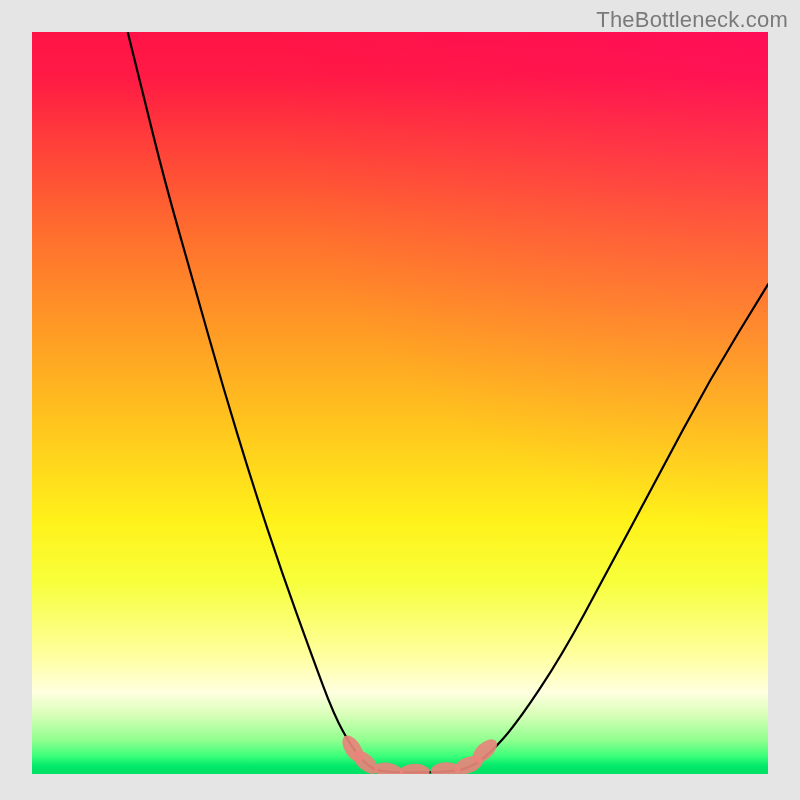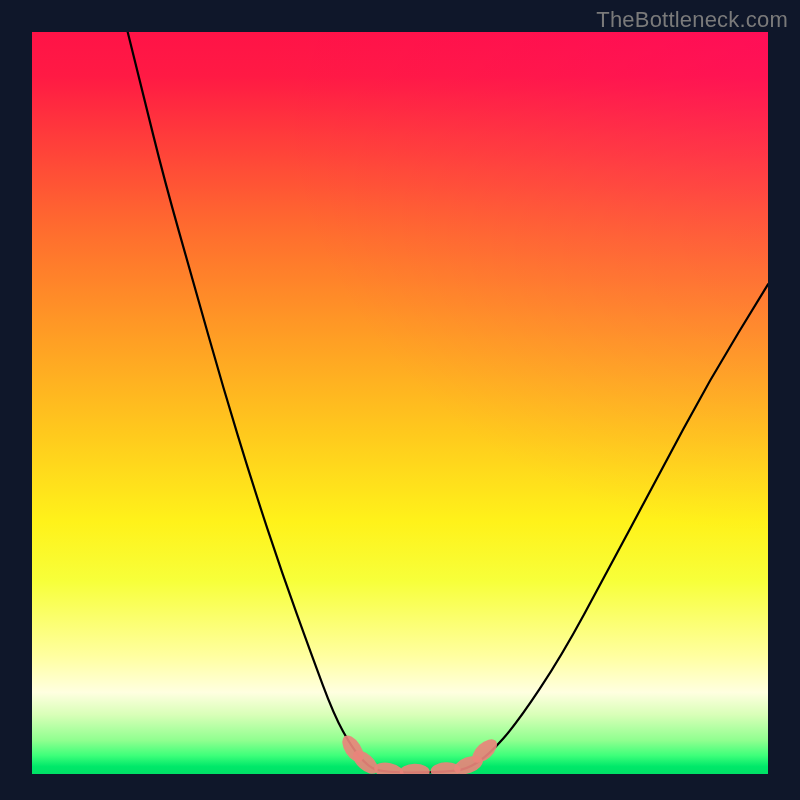--- a/index.html
+++ b/index.html
@@ -9,21 +9,21 @@
     height: 800px;
     background: #000;
     overflow: hidden;
   }
   .frame {
     position: absolute;
     top: 0;
     left: 0;
     width: 800px;
     height: 800px;
-    background: #0f172a;
+    background: #e5e5e5;
   }
   .plot-area {
     position: absolute;
     left: 32px;
     top: 32px;
     width: 736px;
     height: 742px;
     overflow: hidden;
   }
   .gradient-bg {

